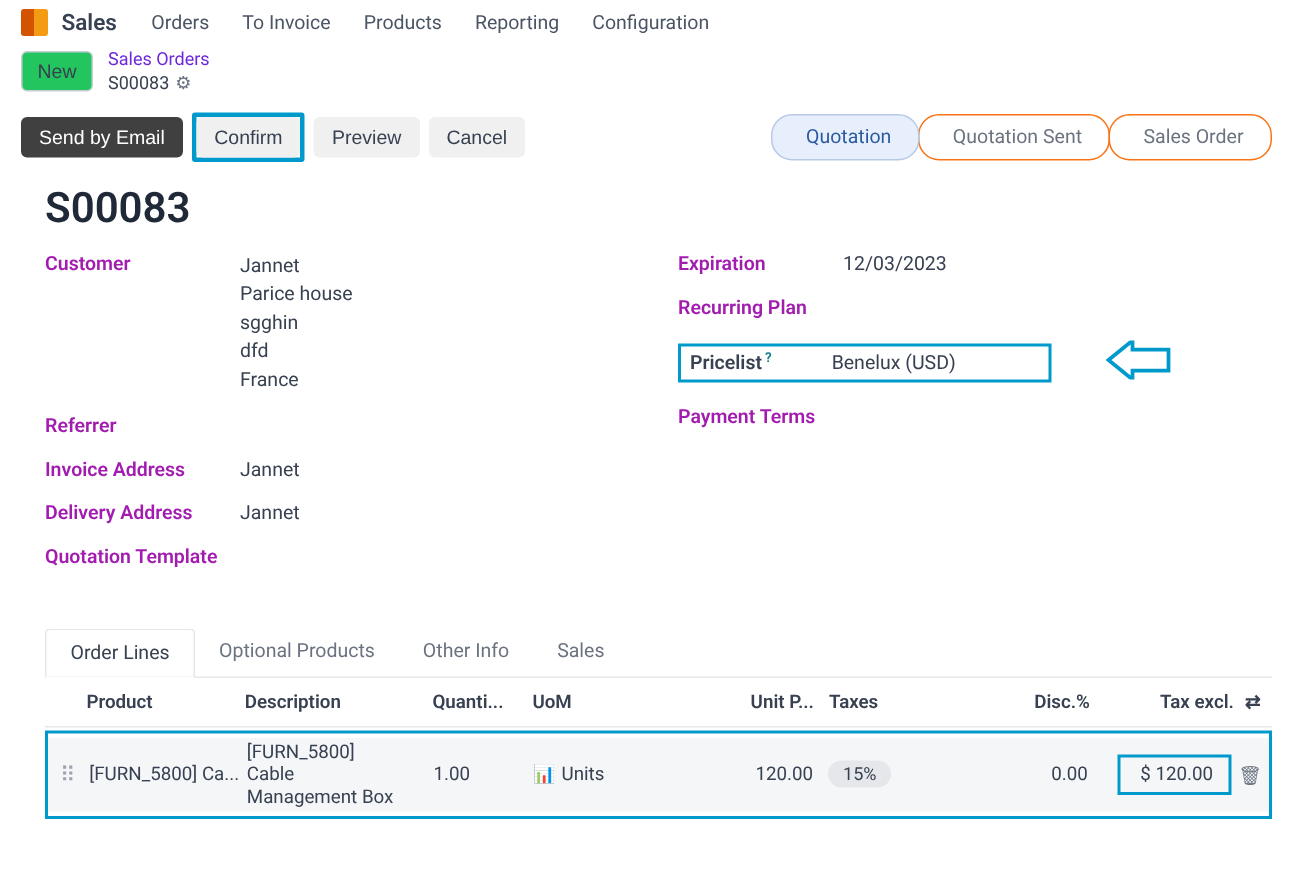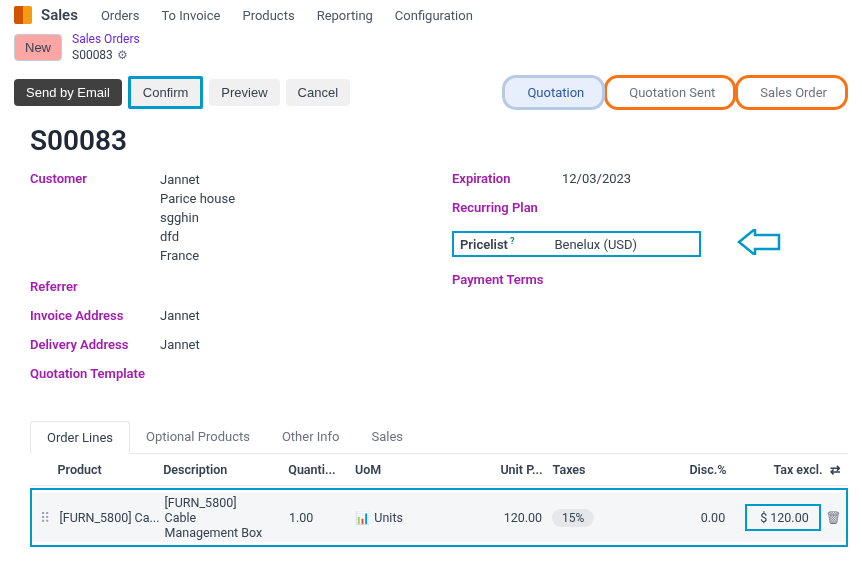--- a/index.html
+++ b/index.html
@@ -3,33 +3,33 @@
   <meta charset="utf-8">
   <style>
     * { box-sizing: border-box; margin: 0; padding: 0; }
     body { font-family: -apple-system, "Segoe UI", Roboto, Arial, sans-serif; font-size: 13px; color: #374151; background: #fff; width: 862px; }
     .topbar { display: flex; align-items: center; padding: 6px 14px 8px 14px; gap: 9px; }
     .topbar .app-icon { width: 18px; height: 18px; background: linear-gradient(to right, #d35400 50%, #f39c12 50%); border-radius: 2px; }
     .topbar .app-name { font-weight: 600; font-size: 15px; color: #374151; }
     .mainmenu { display: flex; gap: 22px; margin-left: 14px; }
     .mainmenu span { color: #4b5563; cursor: pointer; font-size: 13px; }
     .subhead { display: flex; align-items: center; gap: 10px; padding: 0 14px 6px 14px; }
-    .new-btn { border: 1px solid #c7cdd5; border-radius: 4px; padding: 5px 10px; cursor: pointer; color: #374151; background: #fca5a5; font-size: 13px; }
+    .new-btn { border: 1px solid #c7cdd5; border-radius: 4px; padding: 5px 10px; cursor: pointer; color: #374151; background: #22c55e; font-size: 13px; }
     .crumb { font-size: 12px; line-height: 1.3; }
     .crumb-top { color: #6d28d9; }
     .crumb-bot { display: flex; align-items: center; gap: 4px; color: #374151; }
     .gear { color: #6b7280; }
     .action-row { display: flex; align-items: center; padding: 6px 14px 10px 14px; gap: 6px; }
     .btn { padding: 6px 12px; border-radius: 4px; border: none; cursor: pointer; font-size: 13px; }
     .btn.primary { background: #404040; color: #fff; }
     .btn.ghost { background: #f0f0f0; color: #374151; }
     .confirm-wrap { border: 3px solid #0099cc; border-radius: 2px; display: inline-block; }
     .spacer { flex: 1; }
     .statusbar { display: flex; align-items: center; gap: 0; }
-    .status-step { position: relative; padding: 7px 18px 7px 22px; background: #fff; border: 3px solid #f97316; color: #6b7280; font-size: 13px; margin-left: -1px; border-radius: 14px; }
+    .status-step { position: relative; padding: 7px 18px 7px 22px; background: #fff; border: 1px solid #f97316; color: #6b7280; font-size: 13px; margin-left: -1px; border-radius: 14px; }
     .status-step.active { background: #e7effd; color: #2c5aa0; border-color: #b8c9e6; z-index: 2; }
     .content { padding: 4px 14px 14px 30px; }
     .rec-title { font-size: 28px; font-weight: 600; color: #1f2937; margin-bottom: 14px; }
     .two-col { display: flex; gap: 26px; }
     .col { flex: 1; }
     .row { display: flex; align-items: flex-start; margin-bottom: 14px; }
     .row .lbl { width: 130px; font-weight: 600; color: #a21caf; font-size: 13px; }
     .row .val { color: #374151; font-size: 13px; }
     .addrline { line-height: 1.45; }
     .pricelist-box { border: 2px solid #0099cc; display: inline-flex; align-items: baseline; padding: 3px 62px 3px 6px; }

